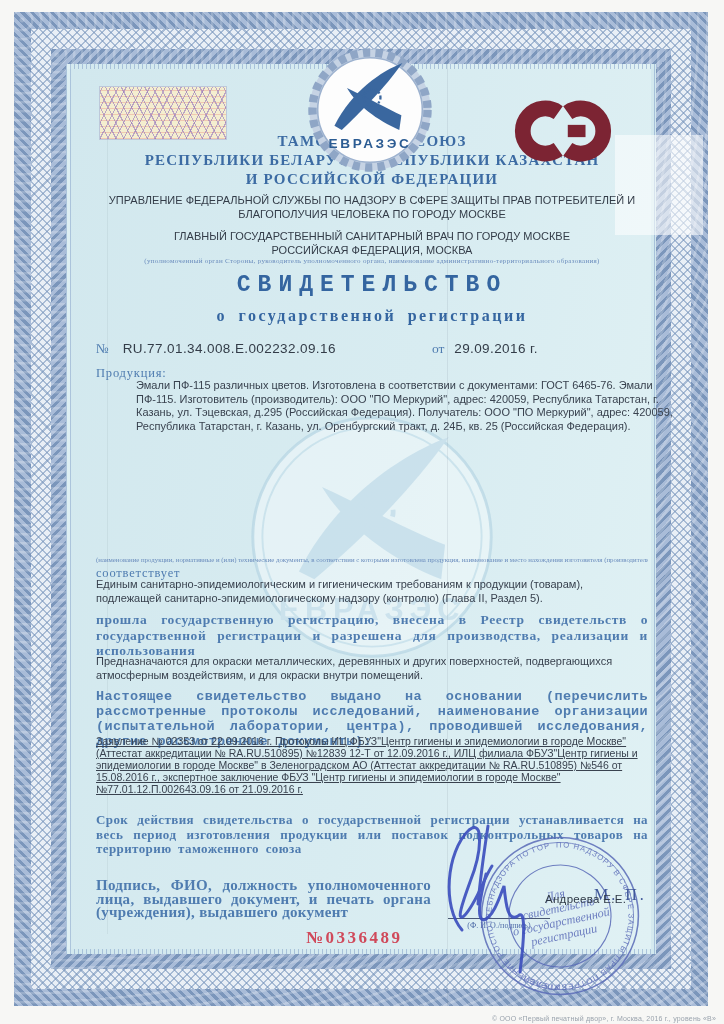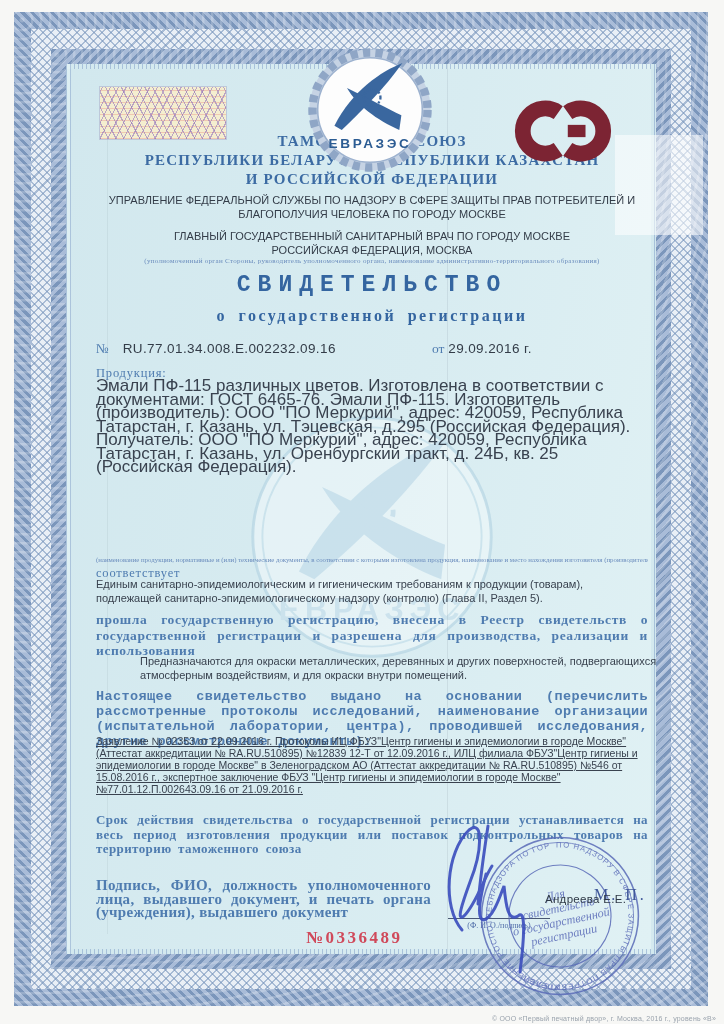--- a/index.html
+++ b/index.html
@@ -55,28 +55,28 @@
   .caption1{top:257px;text-align:center;font-family:"Liberation Serif",serif;font-size:7px;color:#6a8cbd;letter-spacing:.3px;}
   .title{top:272px;text-align:center;font-family:Liberation Mono, monospace;font-weight:bold;color:#3465a0;font-size:23px;letter-spacing:7px;}
   .subtitle{top:307px;text-align:center;font-family:"Liberation Serif",serif;font-weight:bold;color:#3465a0;font-size:16px;letter-spacing:2.5px;word-spacing:5px;}
 
   .numline{top:341px;font-size:13.5px;}
   .numline .lbl{font-family:"Liberation Serif",serif;color:#4f7cb0;}
   .numline .val{color:#333c48;letter-spacing:.4px;}
   .numline .date-group{position:absolute;left:336px;top:0;}
 
   .product-label{top:366px;font-size:12.5px;letter-spacing:.8px;}
-  .product-text{top:379px;font-size:17px;line-height:13.5px;color:#39424f;}
+  .product-text{top:379px;font-size:11px;line-height:13.5px;color:#39424f;margin-left:40px;}
 
   .caption2{top:556px;text-align:center;font-family:"Liberation Serif",serif;font-size:6.8px;color:#6a8cbd;white-space:nowrap;overflow:hidden;}
   .conforms-label{top:566px;font-size:12.5px;letter-spacing:.8px;}
   .conforms-text{top:578px;font-size:11px;line-height:13.5px;color:#39424f;}
 
   .registered{top:612px;font-family:"Liberation Serif",serif;font-weight:bold;color:#4f7cb0;font-size:13.5px;line-height:15.5px;text-align:justify;letter-spacing:.6px;word-spacing:4px;}
-  .purpose{top:655px;font-size:11px;line-height:13.5px;color:#39424f;margin-left:44px;}
+  .purpose{top:655px;font-size:11px;line-height:13.5px;color:#39424f;}
 
   .basis-label{top:689px;font-family:Liberation Mono, monospace;font-weight:bold;color:#4f7cb0;font-size:13.5px;line-height:15px;text-align:justify;letter-spacing:.4px;word-spacing:2px;}
   .basis-text{top:735px;font-size:10.5px;line-height:12px;color:#39424f;text-decoration:underline;}
 
   .validity{top:813px;font-family:"Liberation Serif",serif;font-weight:bold;color:#4f7cb0;font-size:13px;line-height:14.5px;text-align:justify;letter-spacing:.4px;word-spacing:3px;}
 
   .sign-label{top:879px;width:335px;font-family:"Liberation Serif",serif;font-weight:bold;color:#4f7cb0;font-size:15px;line-height:13.5px;text-align:justify;letter-spacing:.3px;}
 
   .signature{position:absolute;left:424px;top:812px;width:130px;height:165px;z-index:6;}
   .sign-rule{position:absolute;left:448px;top:918px;width:102px;border-top:1px solid #4a5874;z-index:5;}
@@ -158,21 +158,21 @@
   <div class="blk caption1">(уполномоченный орган Стороны, руководитель уполномоченного органа, наименование административно-территориального образования)</div>
 
   <div class="blk title">СВИДЕТЕЛЬСТВО</div>
   <div class="blk subtitle">о государственной регистрации</div>
 
   <div class="blk numline">
     <span class="lbl">№</span>
     <span class="val" style="margin-left:10px;">RU.77.01.34.008.Е.002232.09.16</span>
     <span class="date-group">
       <span class="lbl">от</span>
-      <span class="val" style="">29.09.2016 г.</span>
+      <span class="val" style="margin-left:6px;">29.09.2016 г.</span>
     </span>
   </div>
 
   <div class="blk product-label serifblue">Продукция:</div>
   <div class="blk product-text sans">Эмали ПФ-115 различных цветов. Изготовлена в соответствии с документами: ГОСТ 6465-76. Эмали ПФ-115. Изготовитель (производитель): ООО "ПО Меркурий", адрес: 420059, Республика Татарстан, г. Казань, ул. Тэцевская, д.295 (Российская Федерация).  Получатель: ООО "ПО Меркурий", адрес: 420059, Республика Татарстан, г. Казань, ул. Оренбургский тракт, д. 24Б, кв. 25 (Российская Федерация).</div>
   <div class="blk caption2">(наименование продукции, нормативные и (или) технические документы, в соответствии с которыми изготовлена продукция, наименование и место нахождения изготовителя (производителя), получателя)</div>
 
   <div class="blk conforms-label serifblue">соответствует</div>
   <div class="blk conforms-text sans">Единым санитарно-эпидемиологическим и гигиеническим требованиям к продукции (товарам), подлежащей санитарно-эпидемиологическому надзору (контролю) (Глава II, Раздел 5).</div>
 

